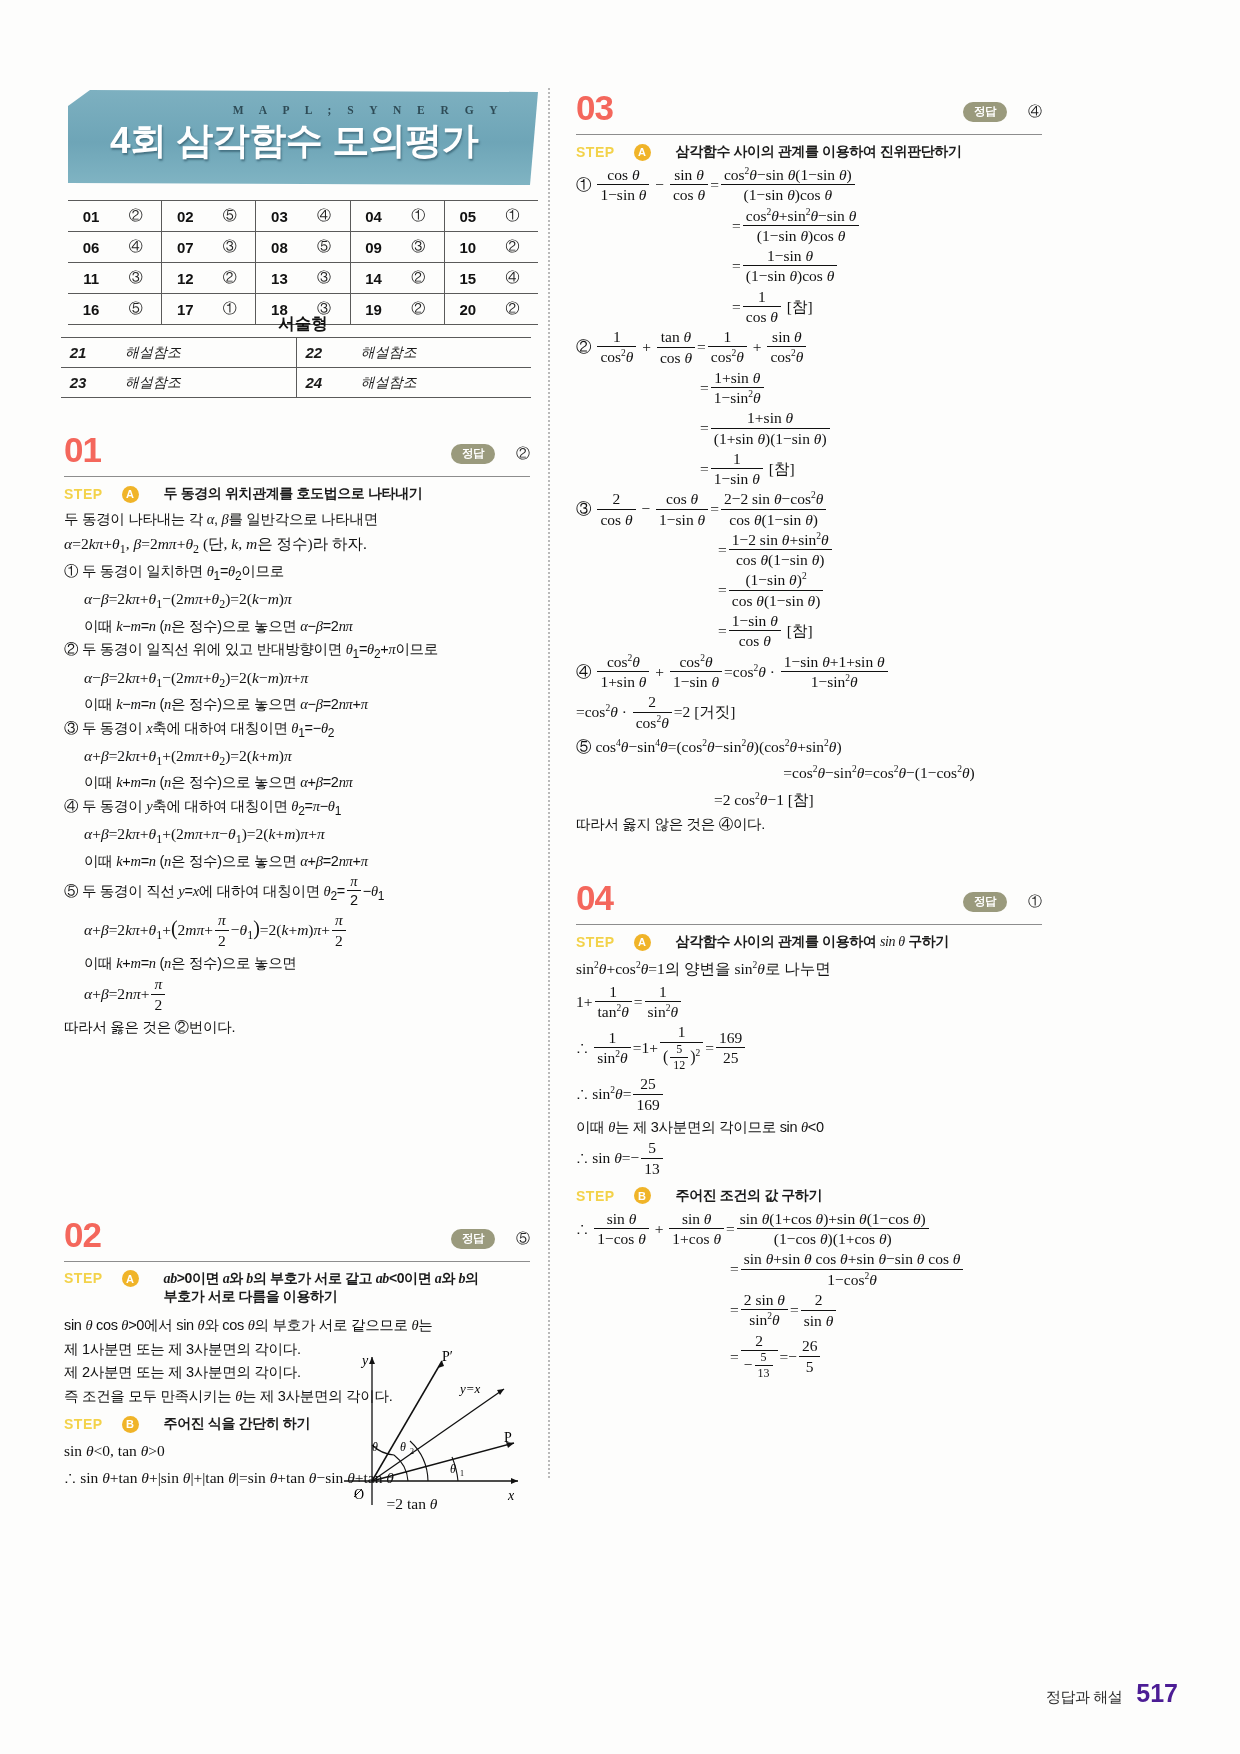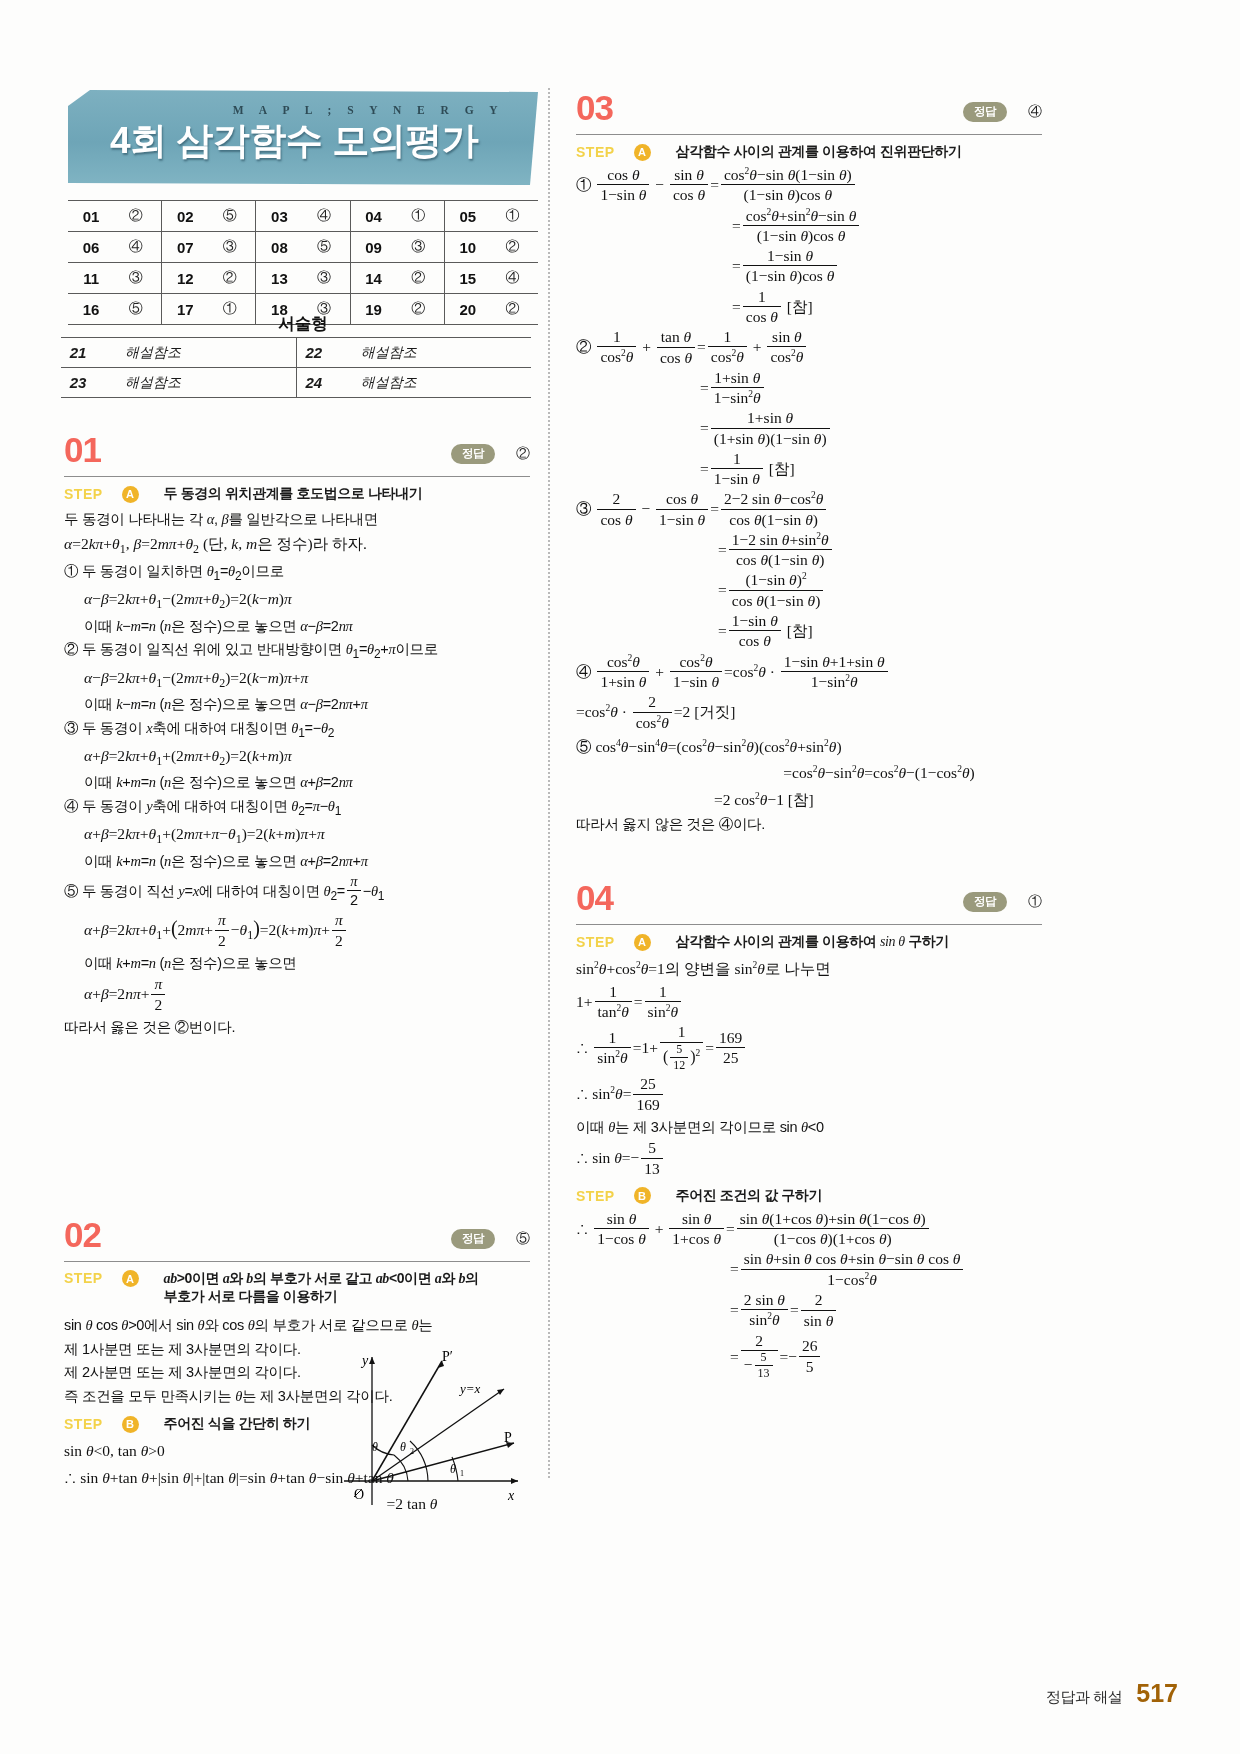--- a/index.html
+++ b/index.html
@@ -135,21 +135,21 @@
 
   
   .figure{position:absolute;right:4px;top:915px;width:196px;height:172px;}
 
   
   .footer{
     position:absolute;right:62px;bottom:46px;
     display:flex;align-items:baseline;gap:14px;
   }
   .footer-label{font-family:"Liberation Sans",sans-serif;font-size:15px;color:#2a2a2a;letter-spacing:-0.5px;}
-  .footer-page{font-family:"Liberation Sans",sans-serif;font-size:25px;font-weight:700;color:#a16207;}
+  .footer-page{font-family:"Liberation Sans",sans-serif;font-size:25px;font-weight:700;color:#4c1d95;}
 </style>
 </head>
 <body>
 
 <div class="page">
 
   <div class="banner-wrap">
     <div class="banner"></div>
     <div class="banner-sub">M A P L ; S Y N E R G Y</div>
     <div class="banner-title">4회 삼각함수 모의평가</div>

